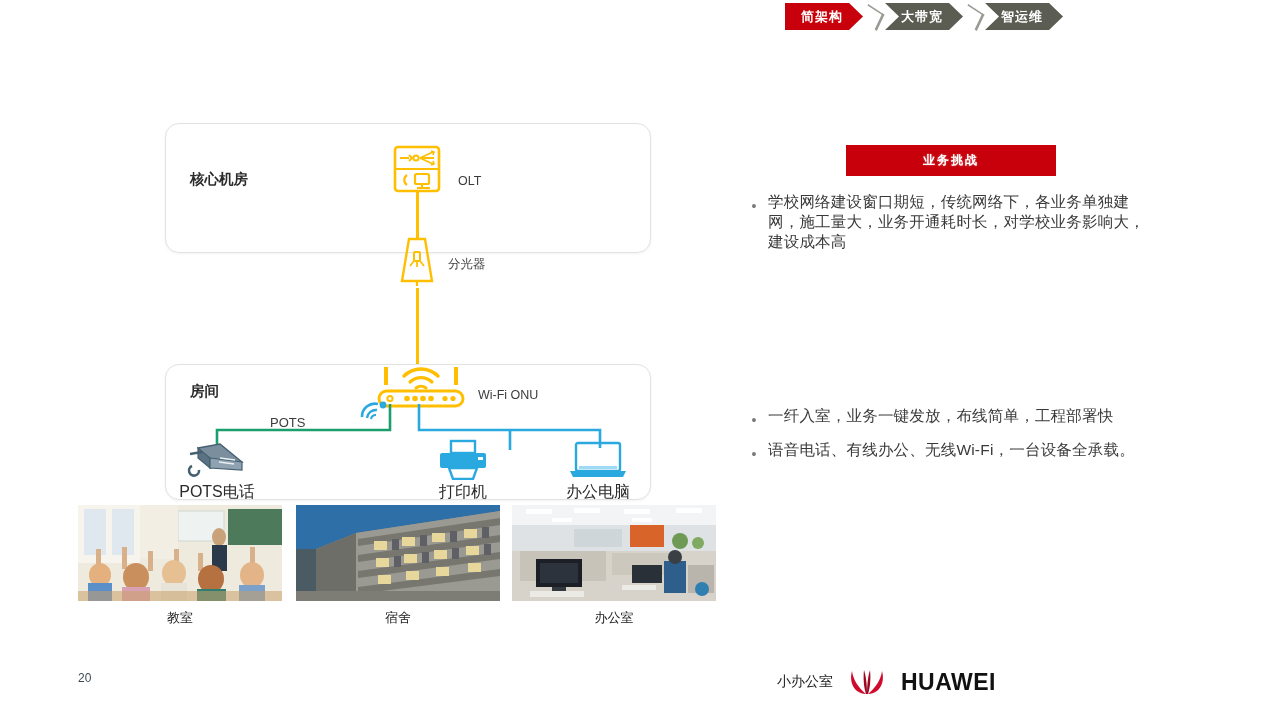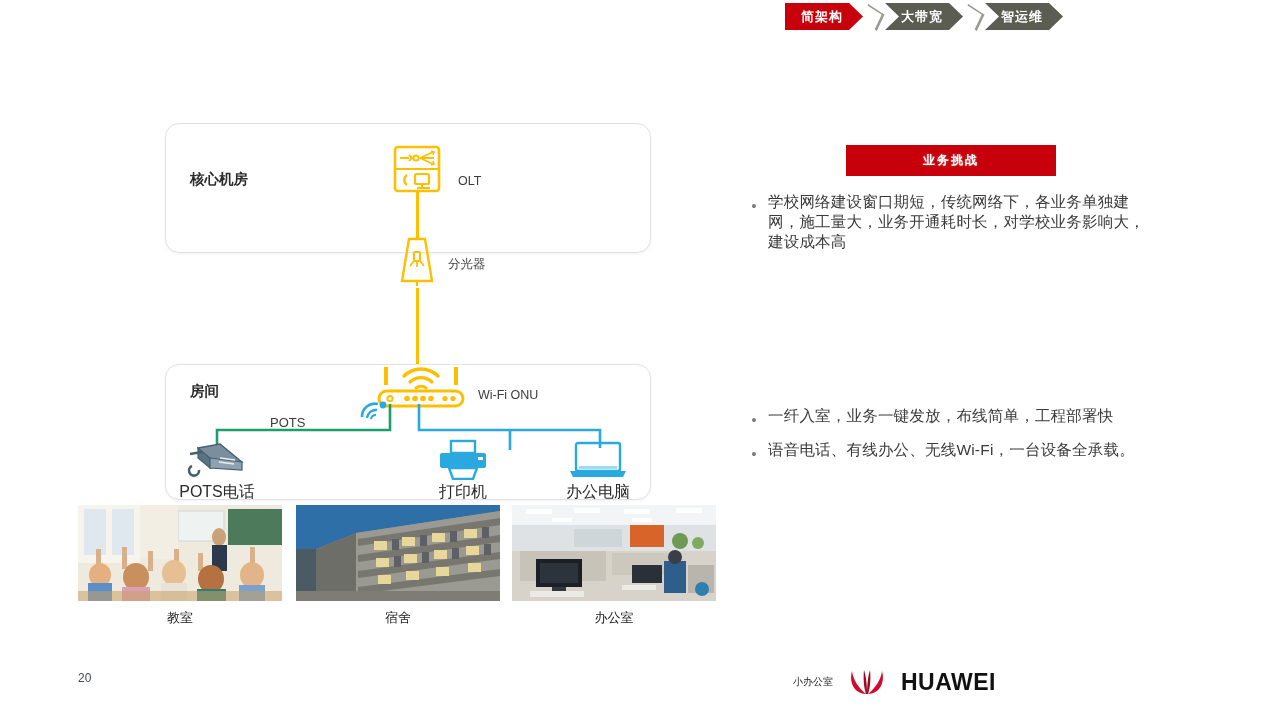--- a/index.html
+++ b/index.html
@@ -81,21 +81,21 @@
 
   
   .photos { position: absolute; left: 78px; top: 505px; width: 640px; height: 128px; }
   .photo-cell { position: absolute; width: 204px; }
   .photo { width: 204px; height: 96px; overflow: hidden; position: relative; background: #ccc; }
   .photo-cap { text-align: center; font-size: 13px; color: #222; margin-top: 8px; }
 
   
   .pagenum { position: absolute; left: 78px; top: 671px; font-size: 12px; color: #3f4a55; }
   .footer-right { position: absolute; right: 72px; top: 668px; display: flex; align-items: center; gap: 14px; }
-  .foot-cn { font-size: 10px; color: #1a1a1a; font-weight: 500; text-align: center; }
+  .foot-cn { font-size: 14px; color: #1a1a1a; font-weight: 500; text-align: center; }
   .huawei-word { font-size: 23px; font-weight: bold; letter-spacing: .5px; color: #111; }
 </style>
 </head>
 <body>
 
 <div class="slide">
 
   <div class="ribbon">
     <div class="chev chev-active">
       <span class="body"></span>

